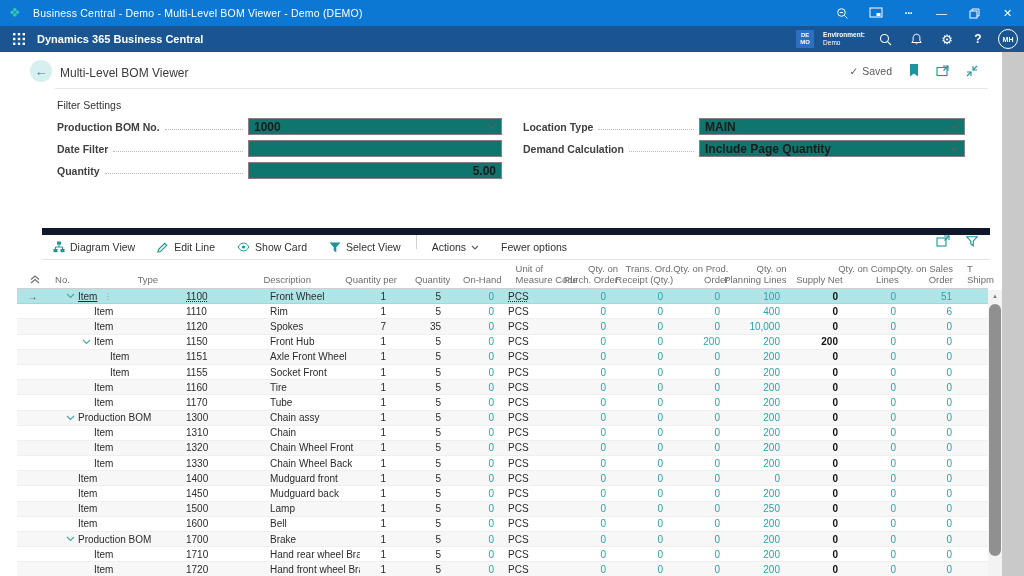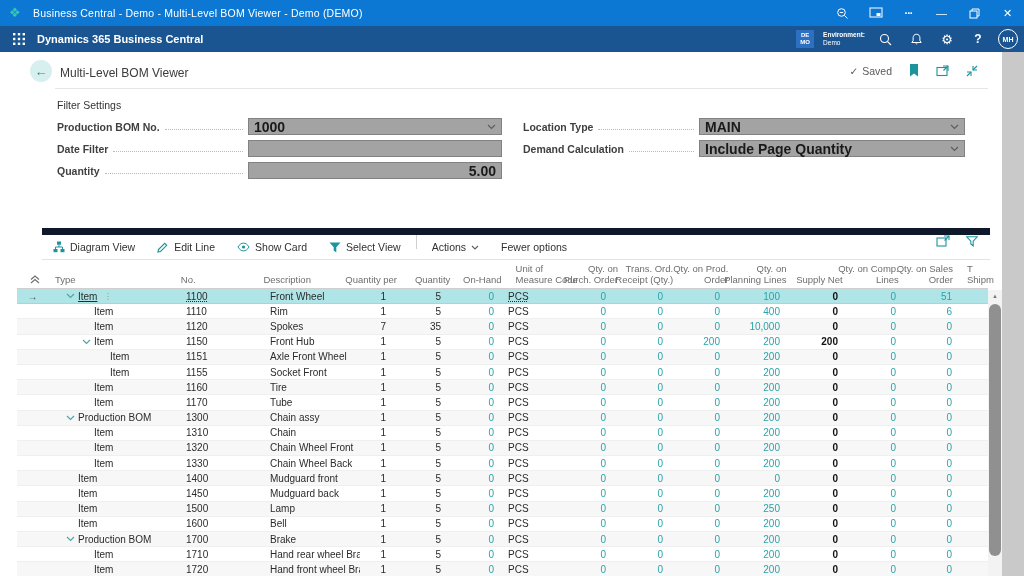--- a/index.html
+++ b/index.html
@@ -36,22 +36,22 @@
   #hdr-divider{position:absolute;left:55px;top:36px;width:933px;border-top:1px solid #e6e6e6;}
   
   #filters{position:absolute;left:0;top:44px;width:1002px;height:128px;}
   #filter-title{position:absolute;left:57px;top:3px;font-size:10.5px;color:#333;}
   .fcol{position:absolute;top:22px;display:flex;flex-direction:column;gap:5px;}
   #fcol-left{left:57px;width:445px;}
   #fcol-right{left:523px;width:442px;}
   .frow{display:flex;align-items:flex-end;height:17px;font-weight:bold;}
   .flabel{font-size:10.5px;color:#404040;white-space:nowrap;padding-bottom:2px;}
   .fdots{flex:1;border-bottom:1px dotted #bdbbb8;margin:0 5px 5px 5px;}
-  .finput{height:17px;border:1px solid #828282;background:#a3a3a3;display:flex;align-items:center;
-    font-size:14px;color:#1a1a1a;padding:0 5px;box-sizing:border-box;}
+  .finput{height:17px;border:1px solid #828282;background:#0f766e;display:flex;align-items:center;
+    font-size:12px;color:#1a1a1a;padding:0 5px;box-sizing:border-box;}
   #fcol-left .finput{width:254px;}
   #fcol-right .finput{width:266px;}
   .finput .val{flex:1;white-space:nowrap;overflow:hidden;}
   .finput.right .val{text-align:right;}
   
   #cmdbar{position:absolute;left:42px;top:176px;width:948px;height:24px;
     border-top:7px solid #0f172a;border-bottom:1px solid #e3e3e3;display:flex;align-items:flex-start;}
   .cbtn{display:flex;align-items:center;gap:5px;font-size:10.5px;color:#323130;padding:0 11px;height:100%;}
   .csep{width:1px;height:14px;background:#d0d0d0;margin:0 4px;}
   #cmdbar .cright{margin-left:auto;display:flex;align-items:center;gap:16px;padding-right:12px;}
@@ -321,28 +321,28 @@
     <div id="thead">
       <span id="collapse-all">
         <svg width="10" height="9" viewBox="0 0 10 9">
             <polyline points="1,4.5 5,1 9,4.5" fill="none" stroke="#6e6e6e" stroke-width="1.1"></polyline>
             <polyline points="1,8 5,4.5 9,8" fill="none" stroke="#6e6e6e" stroke-width="1.1"></polyline>
           </svg>
       </span>
     <div class="hc c0 txt">
           <div class="hl"></div>
         </div>
+        <div class="hc c2 txt">
+          <div class="hl">
+            <div>No.</div>
+          </div>
+        </div>
         <div class="hc c1 txt">
           <div class="hl">
             <div>Type</div>
-          </div>
-        </div>
-        <div class="hc c2 txt">
-          <div class="hl">
-            <div>No.</div>
           </div>
         </div>
         <div class="hc c3 txt">
           <div class="hl">
             <div>Description</div>
           </div>
         </div>
         <div class="hc c4 num">
           <div class="hl">
             <div>Quantity per</div>

